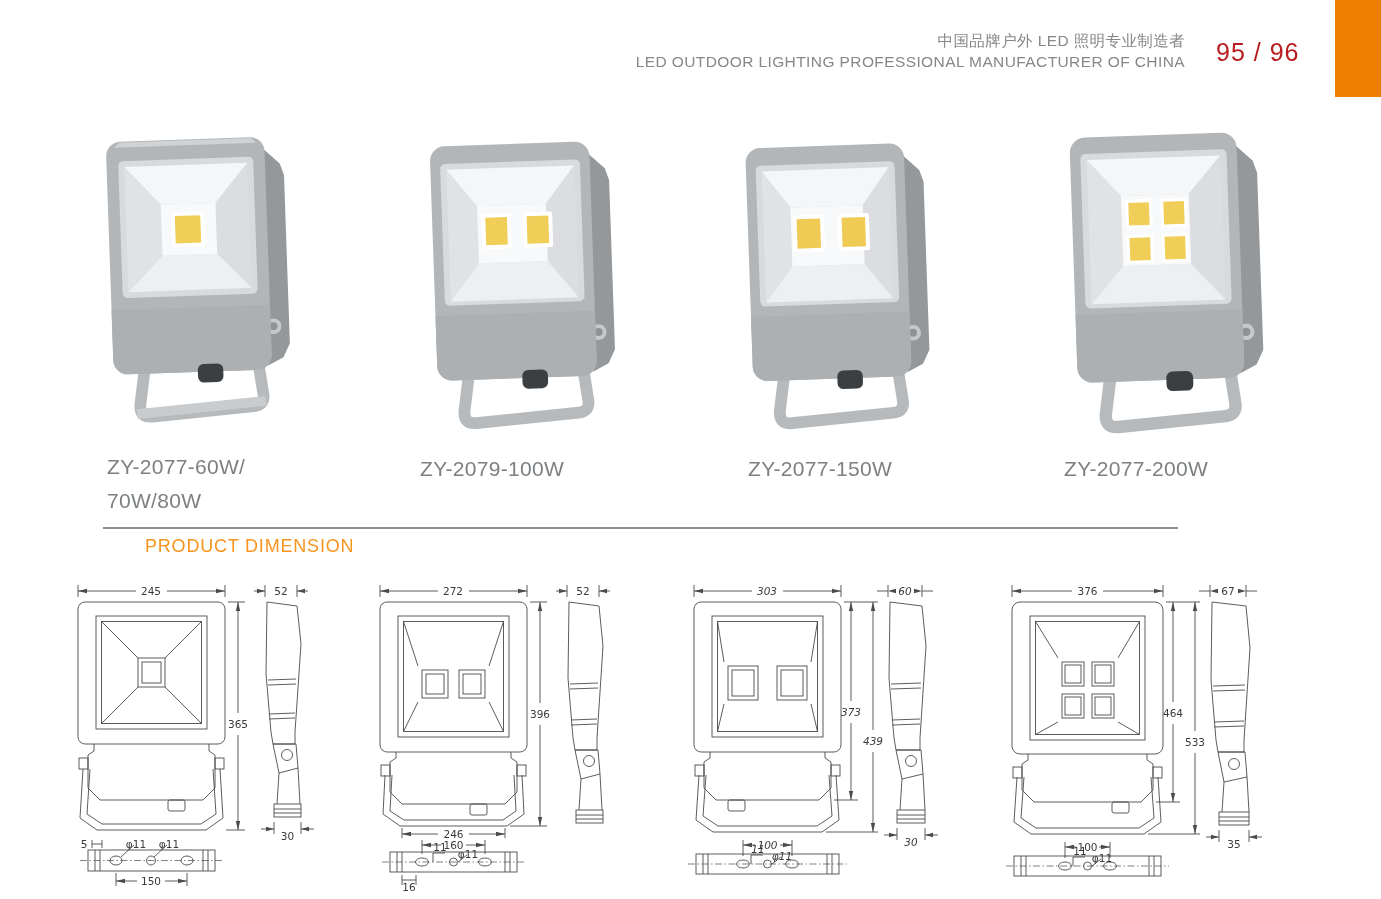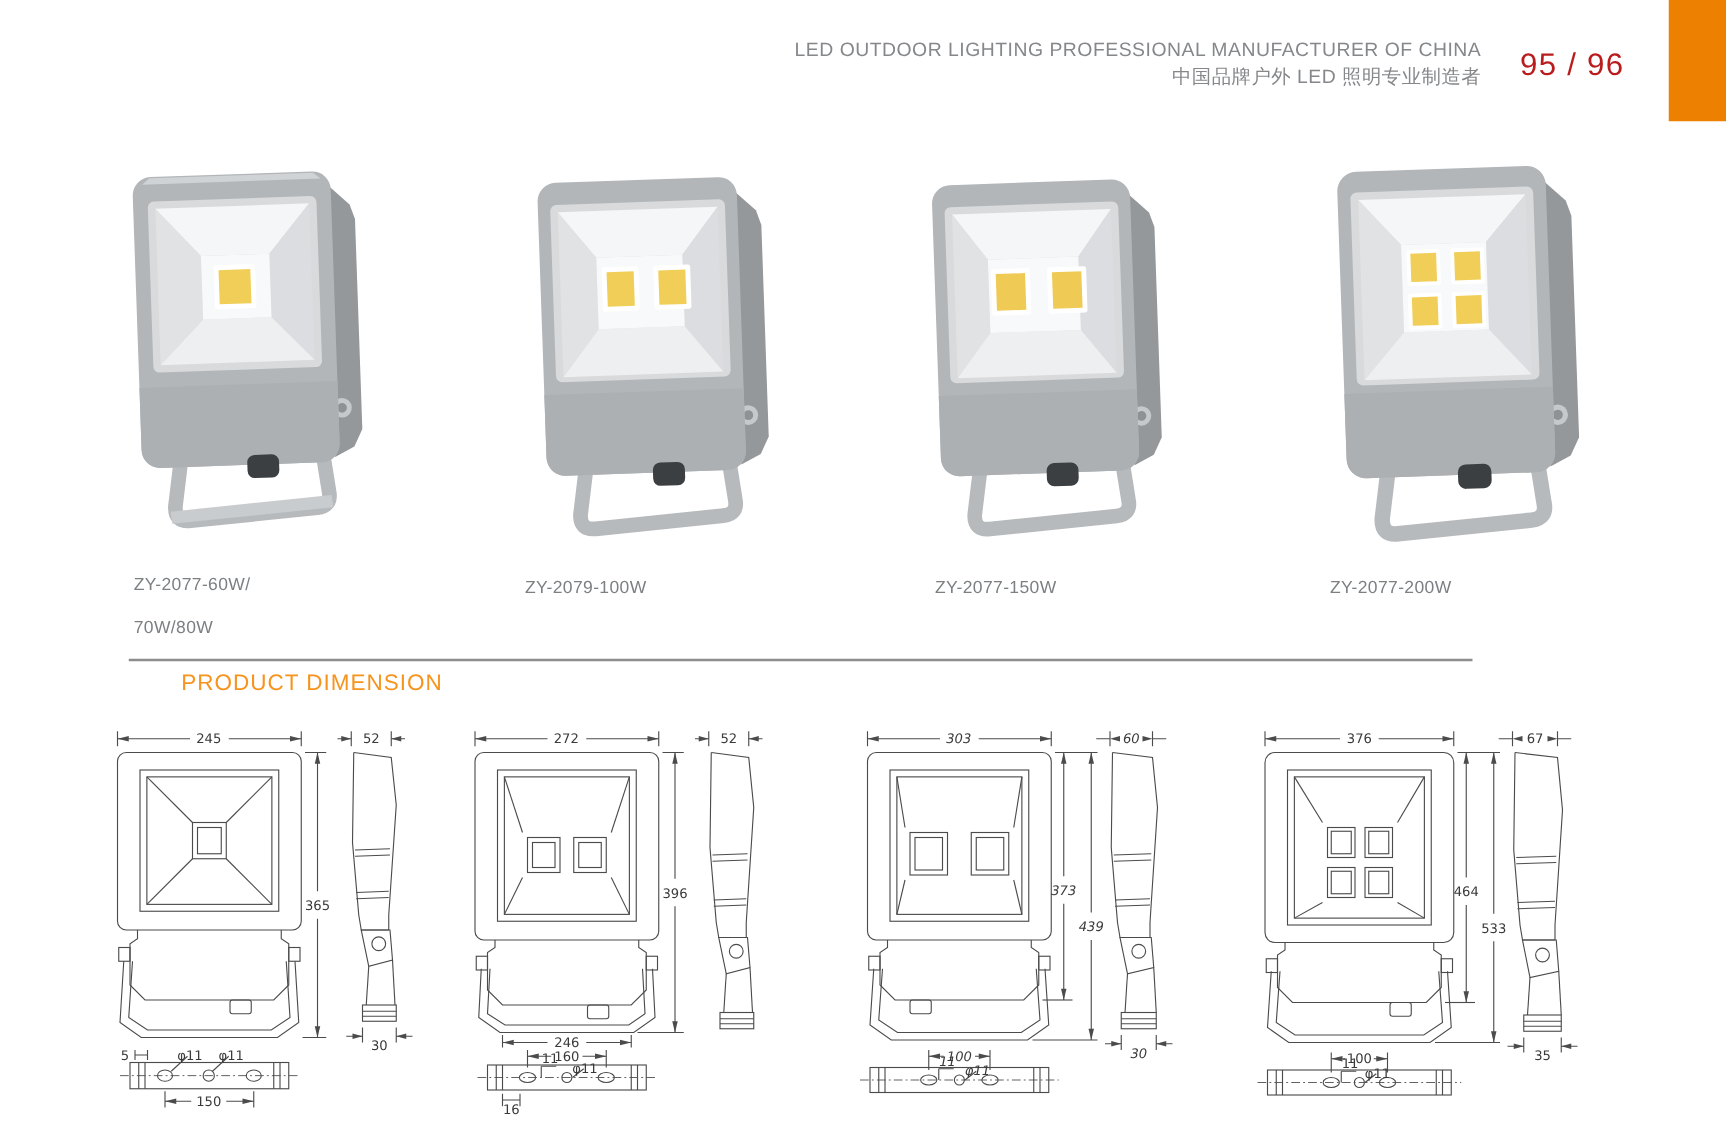--- a/index.html
+++ b/index.html
@@ -8,21 +8,21 @@
   .page { position:relative; width:1381px; height:899px; background:#fff; overflow:hidden; }
 
   
   .taglines { position:absolute; top:30px; right:196px; text-align:right;
               color:#85878a; font-size:15.5px; line-height:21px; letter-spacing:.4px; }
   .page-number { position:absolute; left:1216px; top:38px; font-size:25px; color:#b91c1c; letter-spacing:1px; }
   .accent-bar { position:absolute; left:1335px; top:0; width:46px; height:97px; background:var(--accent,#ED8000); }
 
   
   .product-card { position:absolute; }
-  .product-label { position:absolute; color:#7d8083; font-size:14px; letter-spacing:.3px; line-height:34px; }
+  .product-label { position:absolute; color:#7d8083; font-size:21px; letter-spacing:.3px; line-height:34px; }
 
   .divider { position:absolute; left:103px; top:527px; width:1075px; height:2px; background:#8d8d8d; }
   .section-title { position:absolute; left:145px; top:536px; font-size:18px; letter-spacing:.8px;
                    color:var(--title-orange,#F7941E); }
 
   
   svg.ph { display:block; }
 
   
   .drawing { position:absolute; top:582px; width:290px; height:312px; }
@@ -32,22 +32,22 @@
   svg.dw text { fill:#3a3a3a; stroke:none; font-family:"DejaVu Sans",sans-serif;
                 font-size:10.5px; text-anchor:middle; }
   svg.dw .cl { stroke-dasharray:7 2.5 1.5 2.5; stroke-width:.7; }
 </style>
 </head>
 <body>
 
 <div class="page">
 
   <div class="taglines">
+    <div>中国品牌户外 LED 照明专业制造者</div>
     <div>LED OUTDOOR LIGHTING PROFESSIONAL MANUFACTURER OF CHINA</div>
-    <div>中国品牌户外 LED 照明专业制造者</div>
   </div>
   <div class="page-number">95 / 96</div>
   <div class="accent-bar"></div>
 
   <div class="product-card" style="left:85px; top:112px; width:225px; height:335px;">
     <svg class="ph" viewBox="0 0 230 330" width="225" height="330">
       <g transform="rotate(-2,115,165)">
         <path d="M62 230 L52 294 Q51 307 64 306 L168 299 Q180 298 178 286 L171 230" fill="none" stroke="#b7babc" stroke-width="12"></path>
         <path d="M48 298 L180 289 L181 299 L49 308 Z" fill="#c9ccce"></path>
         <path d="M184 34 L203 52 L207 64 L207 236 L200 250 L184 258 Z" fill="#94989b"></path>
@@ -180,21 +180,21 @@
       </g>
     </svg>
   </div>
   <div class="product-label" style="left:1064px; top:452px;">
     <div>ZY-2077-200W</div>
   </div>
 
   <div class="divider"></div>
   <div class="section-title">PRODUCT DIMENSION</div>
 
-  <div class="drawing" style="left:66px;">
+  <div class="drawing" style="left:50px;">
   <svg class="dw" viewBox="0 0 290 312" width="290" height="312">
     <g>
       <line x1="28" y1="3" x2="28" y2="15"></line>
           <line x1="175" y1="3" x2="175" y2="15"></line>
       <line x1="28" y1="9" x2="86" y2="9"></line>
           <line x1="117" y1="9" x2="175" y2="9"></line>
       <polygon class="arr" points="28,9 37,6.8 37,11.2"></polygon>
           <polygon class="arr" points="175,9 166,6.8 166,11.2"></polygon>
       <text x="101" y="12.5">245</text>
       <rect x="28" y="20" width="147" height="142" rx="7"></rect>

